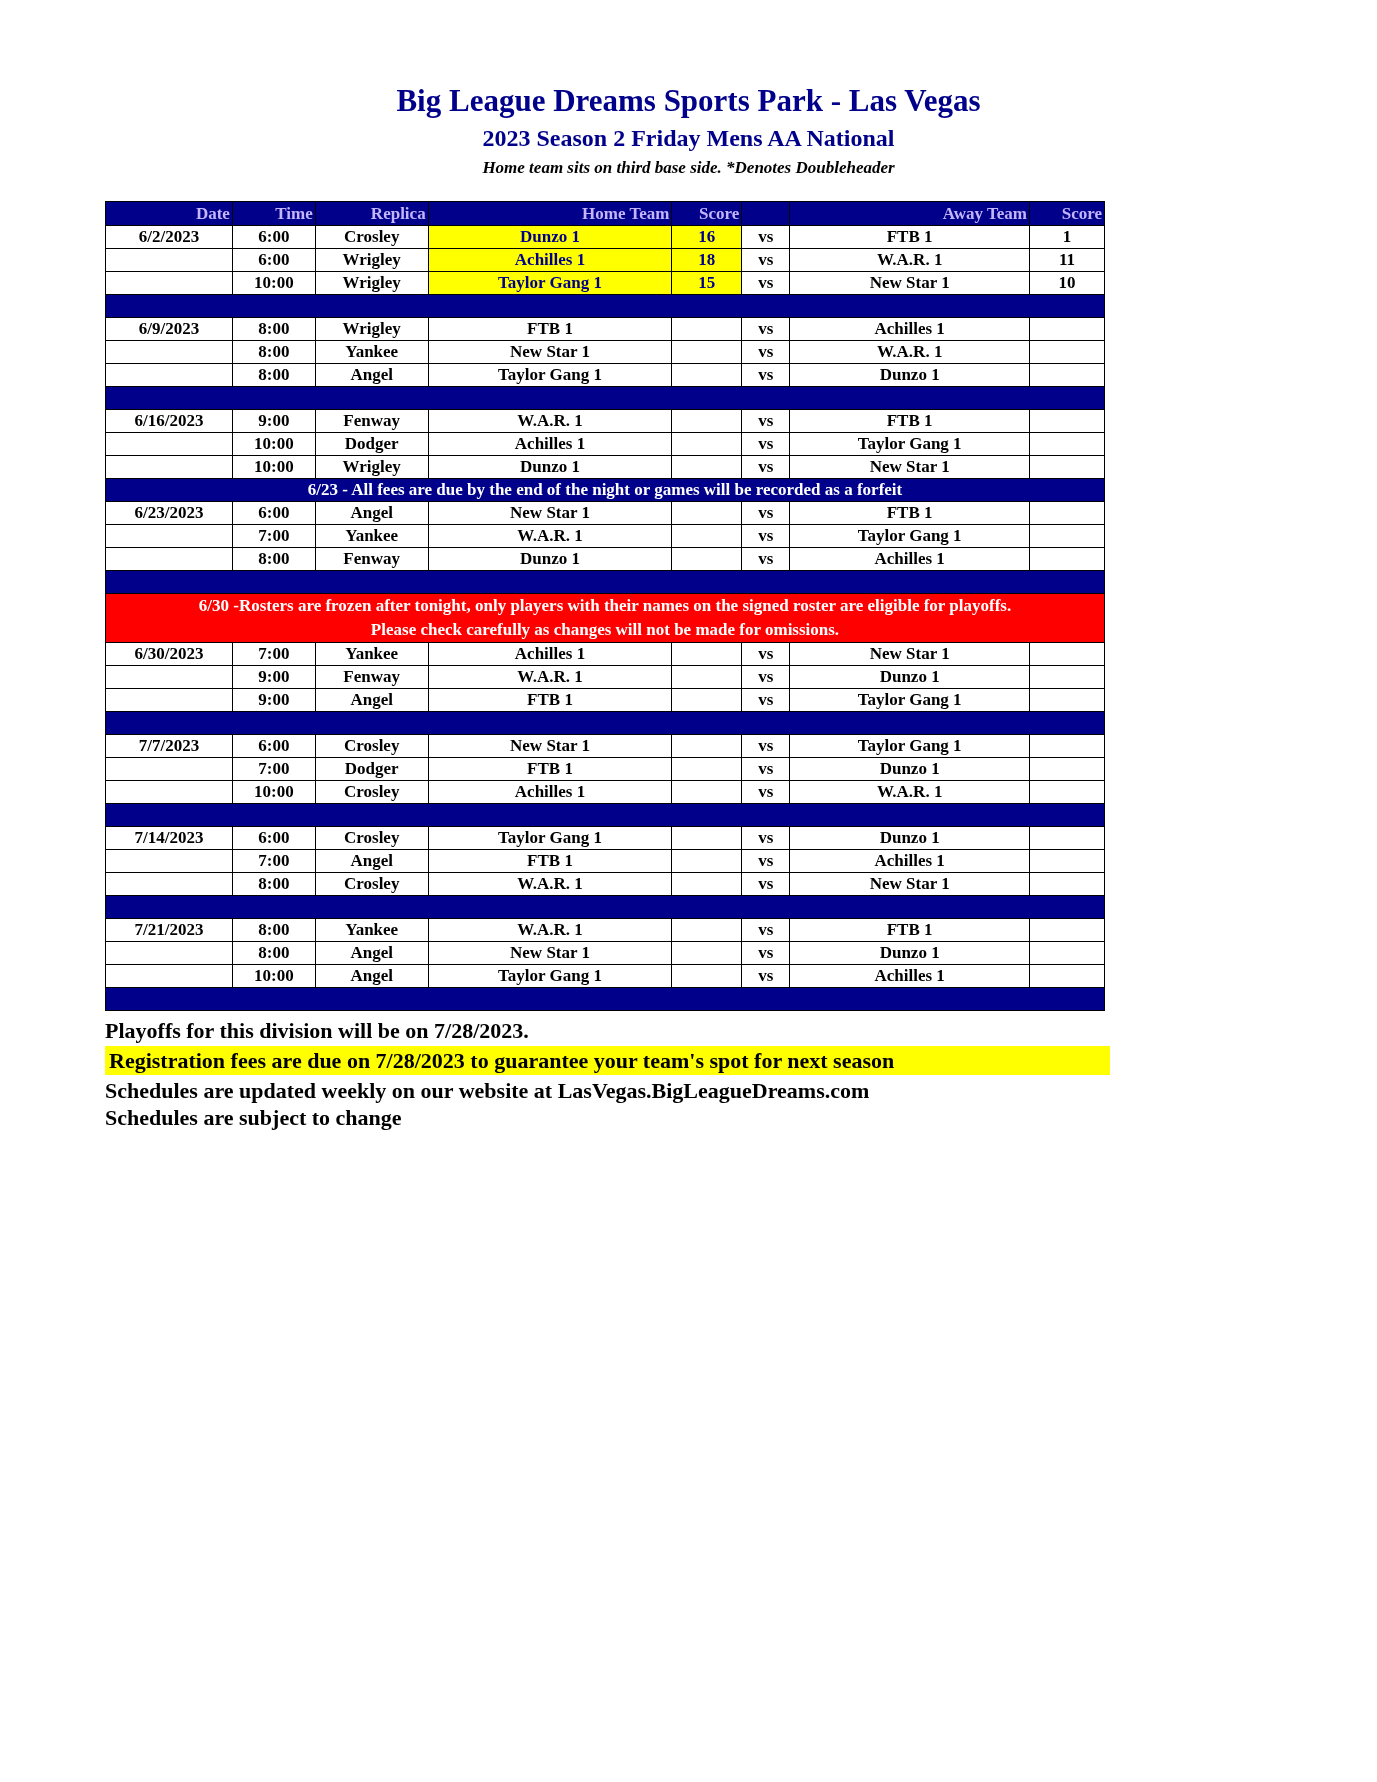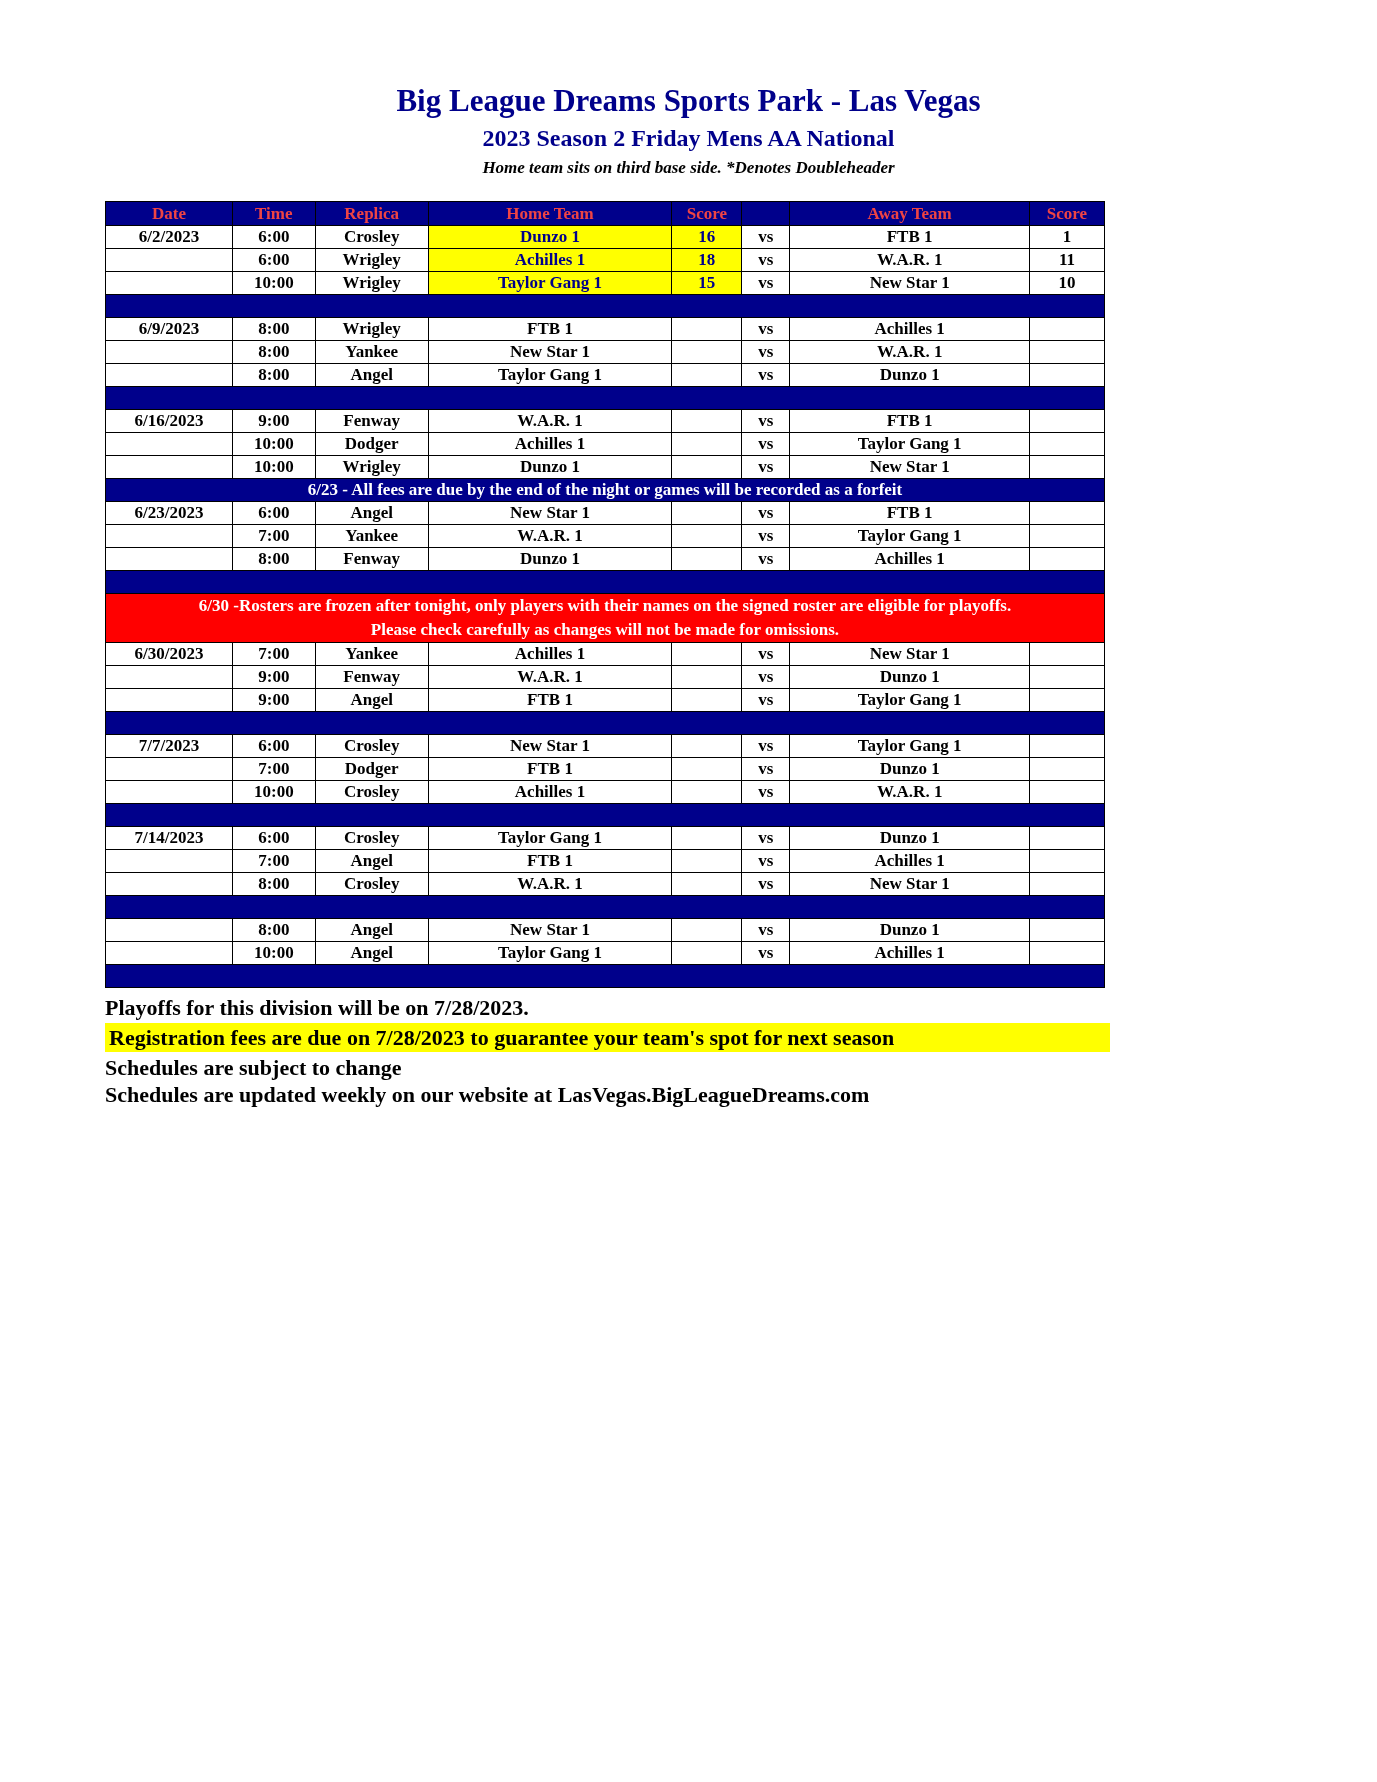--- a/index.html
+++ b/index.html
@@ -55,27 +55,27 @@
   table.schedule col.c-date{width:12.7%;}
   table.schedule col.c-time{width:8.3%;}
   table.schedule col.c-replica{width:11.3%;}
   table.schedule col.c-home{width:24.4%;}
   table.schedule col.c-score1{width:7.0%;}
   table.schedule col.c-vs{width:4.8%;}
   table.schedule col.c-away{width:24.0%;}
   table.schedule col.c-score2{width:7.5%;}
   table.schedule th{
     background:var(--navy);
-    color:#ef4444;
+    color:#c4b5fd;
     font-size:17px;
     font-weight:bold;
     border:1px solid #000;
     height:24px;
     padding:0 2px;
-    text-align:center;
+    text-align:right;
   }
   table.schedule td{
     border:1px solid #000;
     height:23px;
     padding:0 2px;
     font-size:17px;
     font-weight:bold;
     text-align:center;
     white-space:nowrap;
     overflow:hidden;
@@ -386,20 +386,30 @@
           <td>W.A.R. 1</td>
           <td></td>
           <td class="vs">vs</td>
           <td>New Star 1</td>
           <td></td>
         </tr>
         <tr class="separator">
           <td colspan="8"></td>
         </tr>
         <tr class="game">
+          <td>7/21/2023</td>
+          <td>8:00</td>
+          <td>Yankee</td>
+          <td>W.A.R. 1</td>
+          <td></td>
+          <td class="vs">vs</td>
+          <td>FTB 1</td>
+          <td></td>
+        </tr>
+        <tr class="game">
           <td></td>
           <td>8:00</td>
           <td>Angel</td>
           <td>New Star 1</td>
           <td></td>
           <td class="vs">vs</td>
           <td>Dunzo 1</td>
           <td></td>
         </tr>
         <tr class="game">
@@ -414,16 +424,16 @@
         </tr>
         <tr class="separator">
           <td colspan="8"></td>
         </tr>
       </tbody>
     </table>
 
   <div class="footer">
     <div class="footer-line">Playoffs for this division will be on 7/28/2023.</div>
     <div class="footer-line highlight">Registration fees are due on 7/28/2023 to guarantee your team's spot for next season</div>
+    <div class="footer-line">Schedules are updated weekly on our website at LasVegas.BigLeagueDreams.com</div>
     <div class="footer-line">Schedules are subject to change</div>
-    <div class="footer-line">Schedules are updated weekly on our website at LasVegas.BigLeagueDreams.com</div>
   </div>
 </div>
 
 </body></html>

